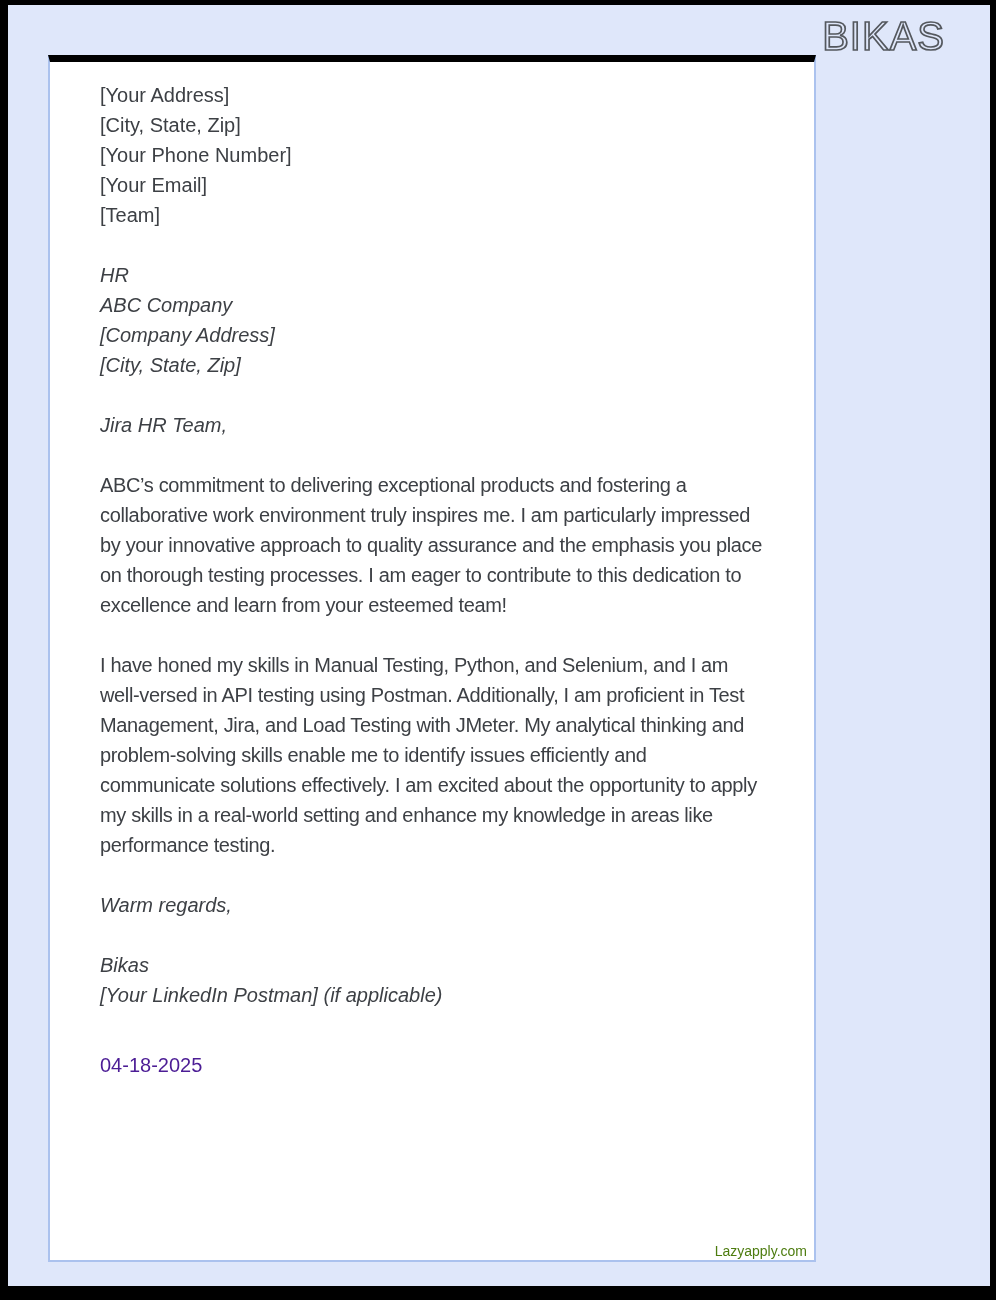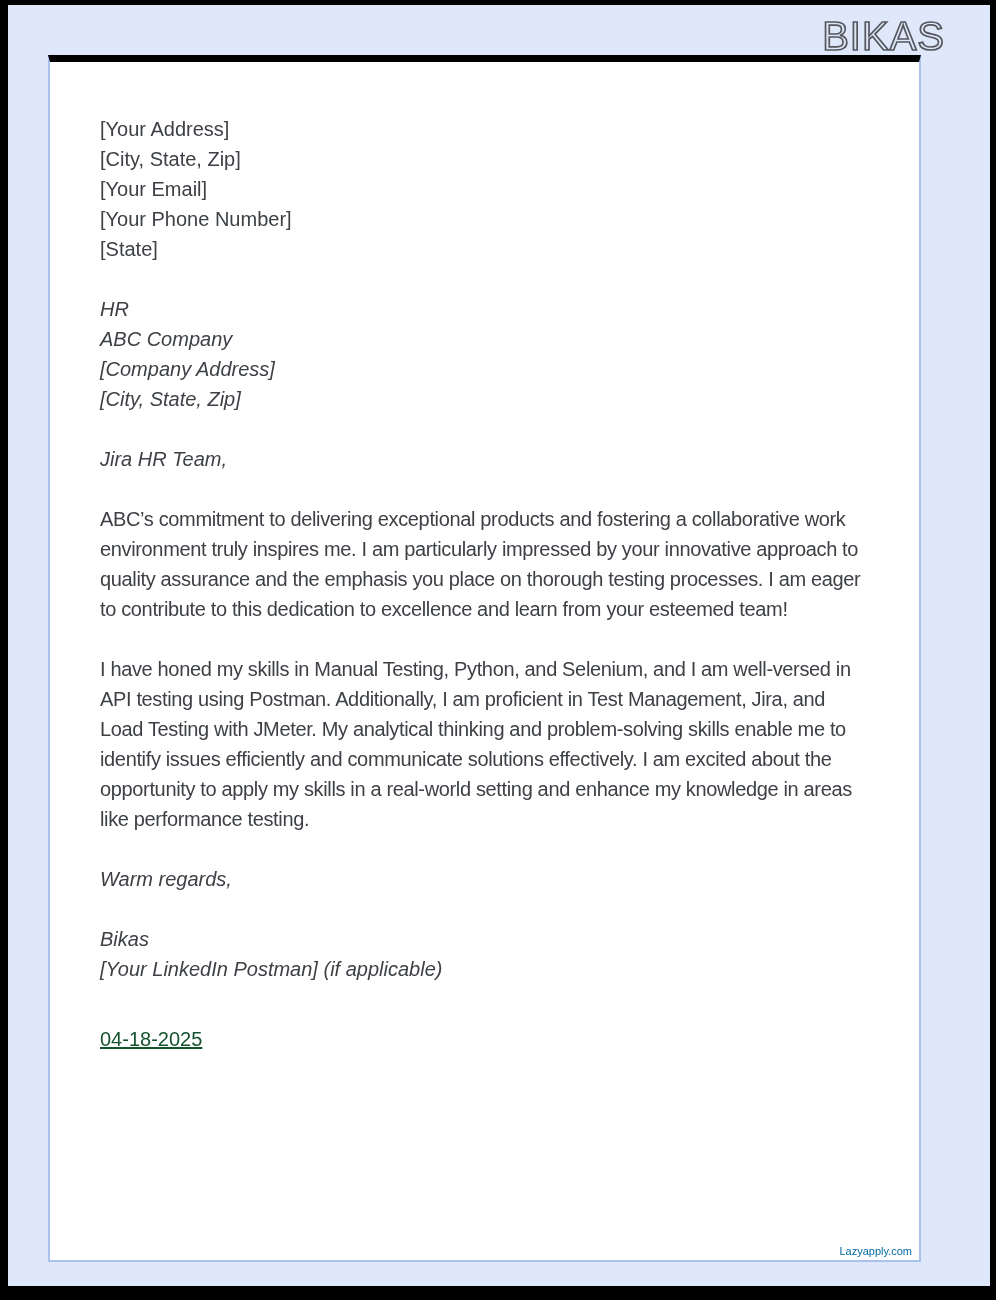--- a/index.html
+++ b/index.html
@@ -26,75 +26,74 @@
   .logo {
     font-size: 40px;
     line-height: 38px;
     font-weight: 500;
     letter-spacing: 1px;
     color: transparent;
     -webkit-text-stroke: 1.7px #54585e;
     text-stroke: 1.7px #54585e;
   }
   .document {
-    width: 873px;
+    width: 768px;
     height: 1207px;
     margin-left: 40px;
     background: #ffffff;
     border: 2px solid #abc2ee;
     border-top: 7px solid #000000;
     position: relative;
-    padding: 52px 52px 10px 50px;
+    padding: 18px 52px 10px 50px;
   }
   .line {
     font-size: 20px;
     line-height: 30px;
     white-space: pre;
   }
   .block { margin-top: 30px; font-style: italic; }
   .para {
     font-size: 20px;
     line-height: 30px;
     letter-spacing: -0.35px;
     margin-top: 30px;
   }
   .date-line {
     margin-top: 40px;
     font-size: 20px;
     line-height: 30px;
-    color: #14532d;
-    text-decoration: underline;
+    color: #4c1d95;
   }
   .watermark {
     position: absolute;
     right: 7px;
     bottom: 1px;
-    font-size: 11px;
+    font-size: 14px;
     line-height: 16px;
-    color: #0369a1;
+    color: #4d7c0f;
     text-decoration: none;
   }
 </style>
 </head>
 <body>
 
 <div class="page">
 
   <div class="logo-row">
     <div class="logo">BIKAS</div>
   </div>
 
   <div class="document">
 
     <div>
       <div class="line">[Your Address]</div>
       <div class="line">[City, State, Zip]</div>
+      <div class="line">[Your Phone Number]</div>
       <div class="line">[Your Email]</div>
-      <div class="line">[Your Phone Number]</div>
-      <div class="line">[State]</div>
+      <div class="line">[Team]</div>
     </div>
 
     <div class="block">
       <div class="line">HR</div>
       <div class="line">ABC Company</div>
       <div class="line">[Company Address]</div>
       <div class="line">[City, State, Zip]</div>
     </div>
 
     <div class="line block">Jira HR Team,</div>

